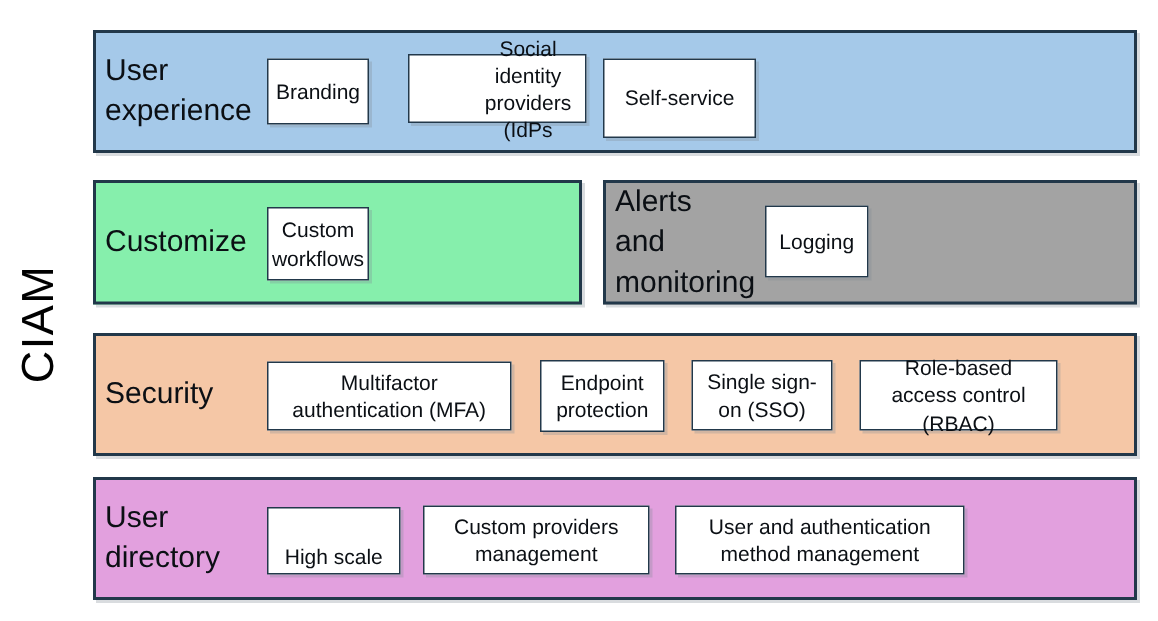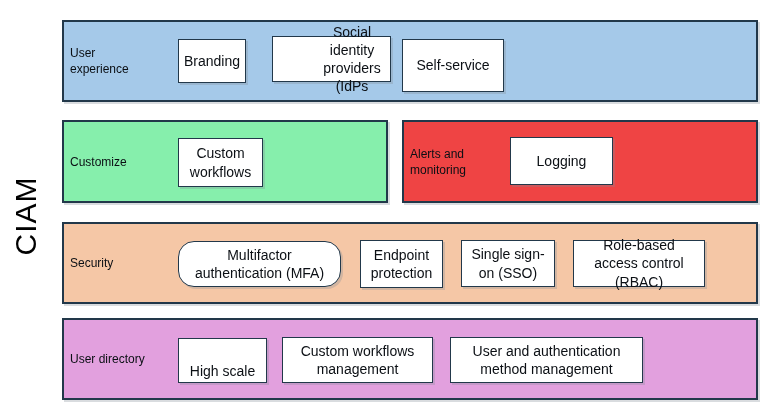--- a/index.html
+++ b/index.html
@@ -27,21 +27,21 @@
     border: 2px solid #22384a;
     box-sizing: border-box;
     box-shadow: 2px 2px 0 rgba(130,140,150,0.30);
   }
   .band-label {
     position: absolute;
     left: 6px;
     top: 50%;
     transform: translateY(-50%);
     width: 76px;
-    font-size: 12px;
+    font-size: 20px;
     line-height: 1.35;
     color: #0b0f14;
   }
   .node {
     position: absolute;
     background: #ffffff;
     border: 1.5px solid #22384a;
     box-sizing: border-box;
     display: flex;
     align-items: center;
@@ -56,23 +56,23 @@
   
   #band-ux        { left: 62px;  top: 20px;  width: 696px; height: 82px; }
   #band-customize { left: 62px;  top: 120px; width: 326px; height: 83px; }
   #band-alerts    { left: 402px; top: 120px; width: 356px; height: 83px; }
   #band-security  { left: 62px;  top: 222px; width: 696px; height: 82px; }
   #band-directory { left: 62px;  top: 318px; width: 696px; height: 82px; }
   
   #box-branding      { left: 178px; top: 39px;  width: 68px;  height: 44px; }
   #box-social        { left: 272px; top: 36px;  width: 119px; height: 46px; padding-left: 47px; }
   #box-self-service  { left: 402px; top: 39px;  width: 102px; height: 53px; }
-  #box-workflows     { left: 178px; top: 138px; width: 85px;  height: 49px; }
-  #box-logging       { left: 510px; top: 137px; width: 103px;  height: 48px; }
-  #box-mfa           { left: 178px; top: 241px; width: 163px; height: 46px; border-radius: 16px; }
+  #box-workflows     { left: 178px; top: 138px; width: 68px;  height: 49px; }
+  #box-logging       { left: 510px; top: 137px; width: 69px;  height: 48px; }
+  #box-mfa           { left: 178px; top: 241px; width: 163px; height: 46px; }
   #box-endpoint      { left: 360px; top: 240px; width: 83px;  height: 48px; }
   #box-sso           { left: 461px; top: 240px; width: 94px;  height: 47px; }
   #box-rbac          { left: 573px; top: 240px; width: 132px; height: 47px; }
   #box-high-scale    { left: 178px; top: 338px; width: 89px;  height: 45px; align-items: flex-end; }
   #box-custom-attr   { left: 282px; top: 337px; width: 151px; height: 46px; }
   #box-user-auth     { left: 450px; top: 337px; width: 193px; height: 46px; }
 </style>
 </head>
 <body>
 
@@ -93,21 +93,21 @@
     <span>Self-service</span>
   </div>
 
   <div class="band" id="band-customize" style="background: #86efac;">
     <div class="band-label">Customize</div>
   </div>
   <div class="node" id="box-workflows">
     <span>Custom workflows</span>
   </div>
 
-  <div class="band" id="band-alerts" style="background: #ef4444;">
+  <div class="band" id="band-alerts" style="background: #a3a3a3;">
     <div class="band-label">Alerts and monitoring</div>
   </div>
   <div class="node" id="box-logging">
     <span>Logging</span>
   </div>
 
   <div class="band" id="band-security" style="background: rgb(245, 199, 166);">
     <div class="band-label">Security</div>
   </div>
   <div class="node" id="box-mfa">
@@ -123,19 +123,19 @@
     <span>Role-based access control (RBAC)</span>
   </div>
 
   <div class="band" id="band-directory" style="background: rgb(226, 160, 222);">
     <div class="band-label">User directory</div>
   </div>
   <div class="node" id="box-high-scale">
     <span>High scale</span>
   </div>
   <div class="node" id="box-custom-attr">
-    <span>Custom workflows management</span>
+    <span>Custom providers management</span>
   </div>
   <div class="node" id="box-user-auth">
     <span>User and authentication method management</span>
   </div>
 
 </div>
 
 </body></html>

